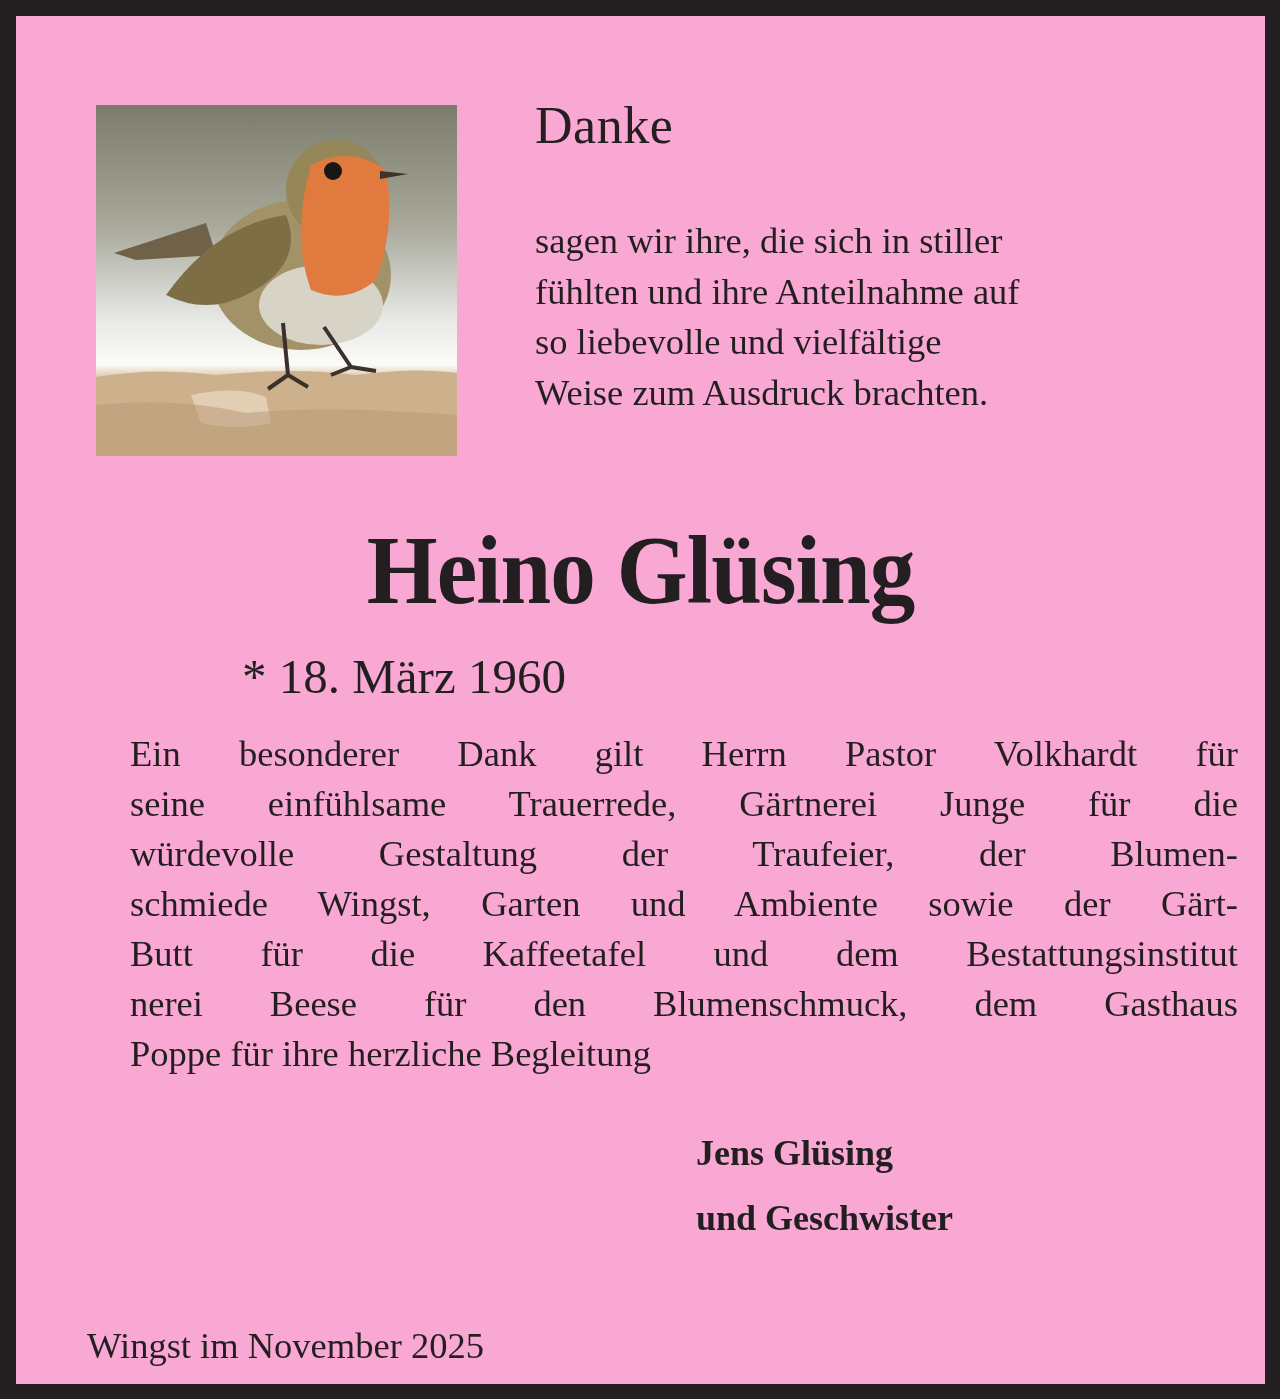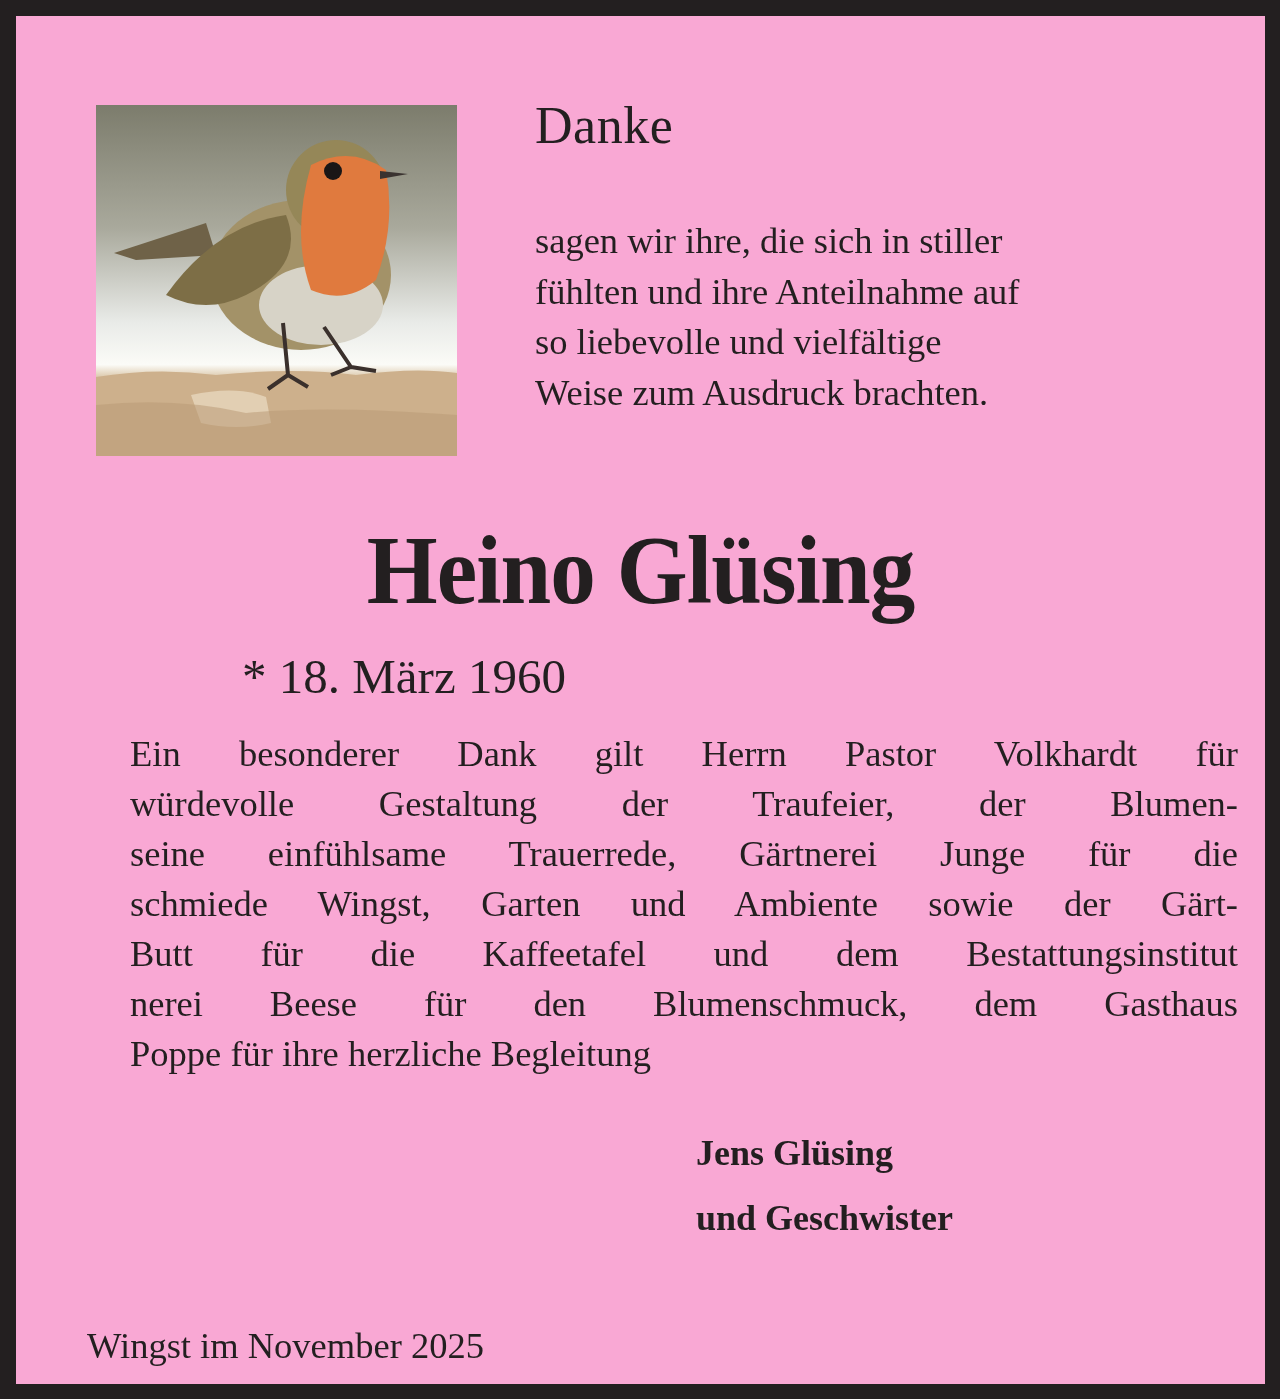--- a/index.html
+++ b/index.html
@@ -87,22 +87,22 @@
     <div>so liebevolle und vielfältige</div>
     <div>Weise zum Ausdruck brachten.</div>
   </div>
 
   <div class="name">Heino Glüsing</div>
 
   <div class="dates birth">* 18. März 1960</div>
 
   <div class="body">
     <span class="ln">Ein besonderer Dank gilt Herrn Pastor Volkhardt für</span>
+    <span class="ln">seine einfühlsame Trauerrede, Gärtnerei Junge für die</span>
     <span class="ln">würdevolle Gestaltung der Traufeier, der Blumen-</span>
-    <span class="ln">seine einfühlsame Trauerrede, Gärtnerei Junge für die</span>
     <span class="ln">schmiede Wingst, Garten und Ambiente sowie der Gärt-</span>
     <span class="ln">Butt für die Kaffeetafel und dem Bestattungsinstitut</span>
     <span class="ln">nerei Beese für den Blumenschmuck, dem Gasthaus</span>
     <span class="ln last">Poppe für ihre herzliche Begleitung</span>
   </div>
 
   <div class="sig sig1">Jens Glüsing</div>
   <div class="sig sig2">und Geschwister</div>
 
   <div class="place">Wingst im November 2025</div>

